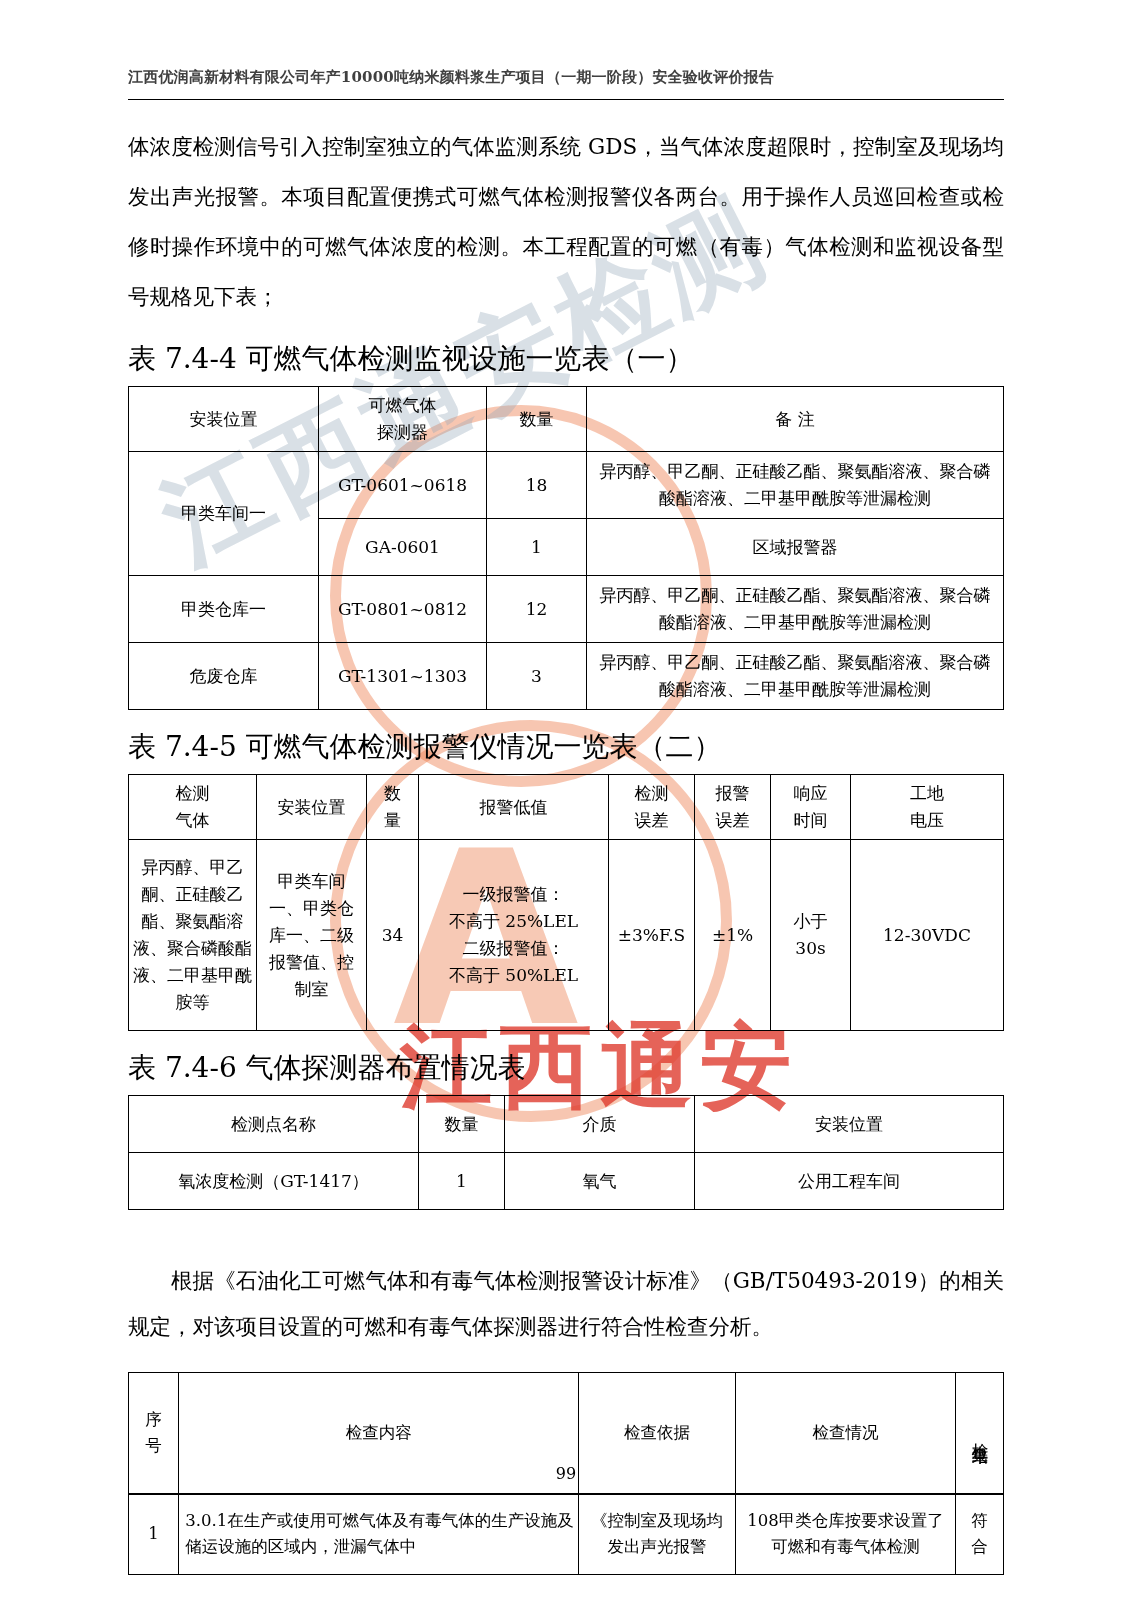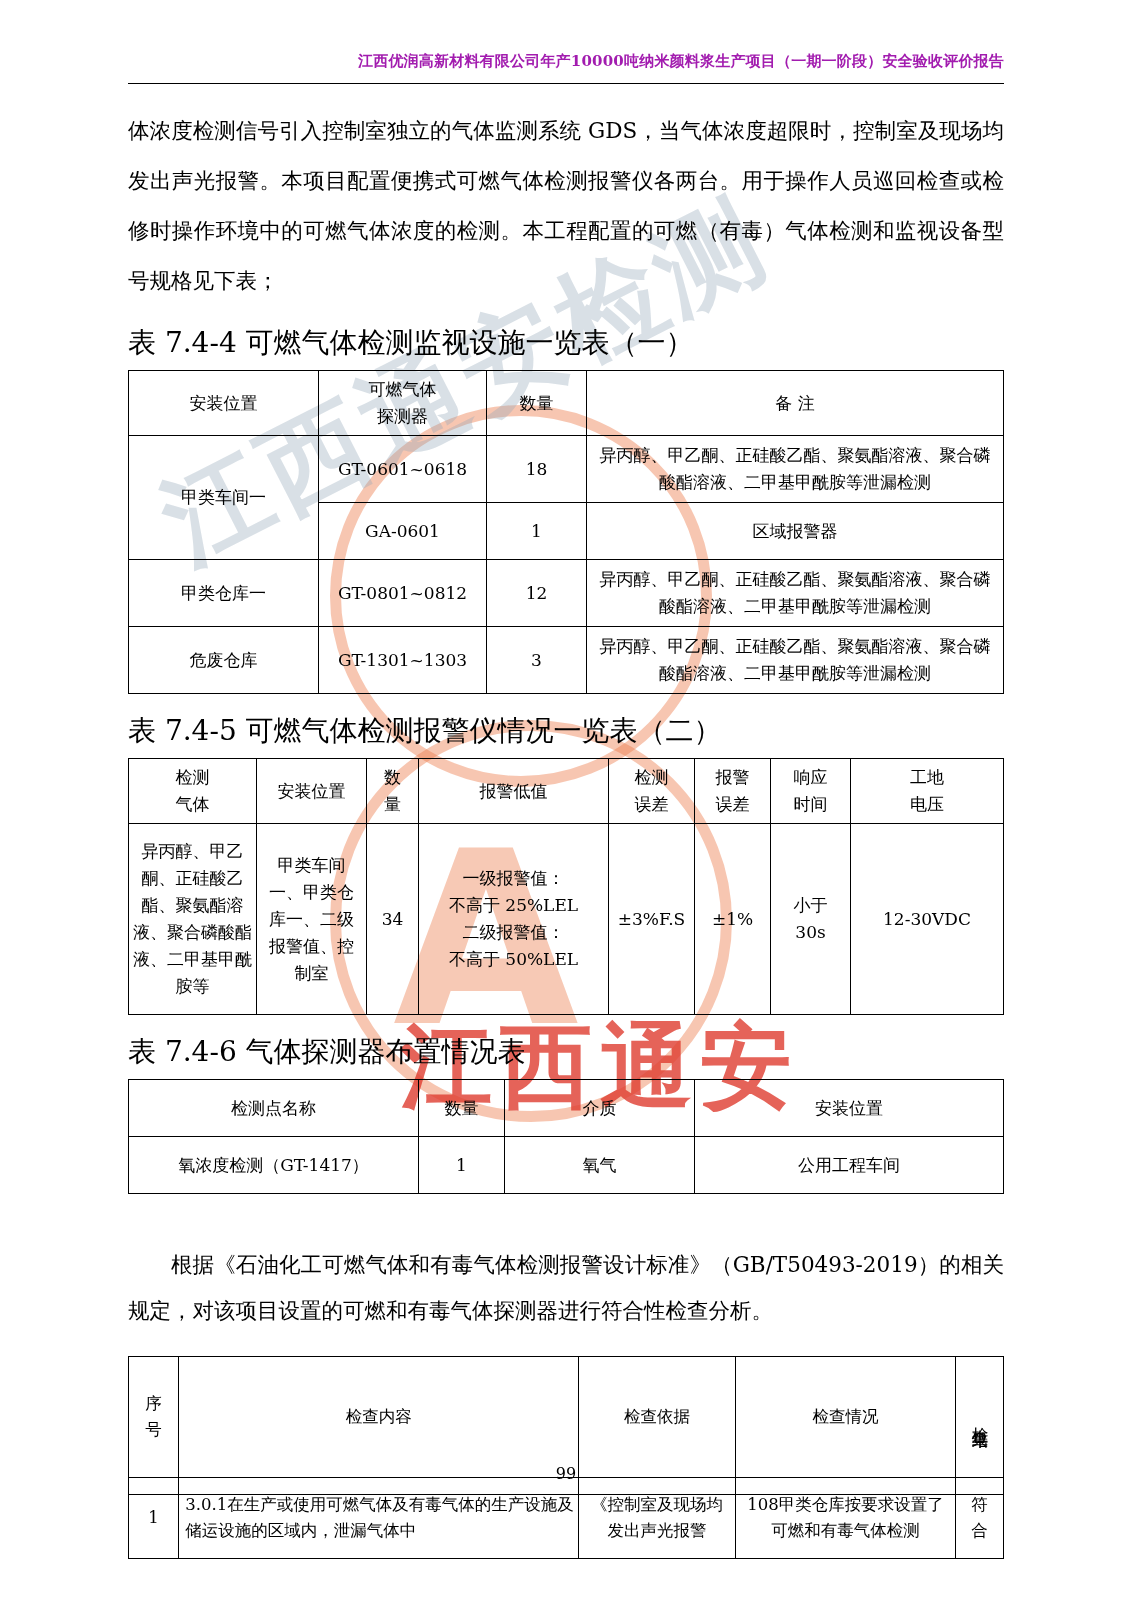--- a/index.html
+++ b/index.html
@@ -18,26 +18,26 @@
   .page {
     position: relative;
     width: 1132px;
     height: 1600px;
     box-sizing: border-box;
     padding: 0 128px;
   }
 
   
   .doc-header {
-    padding-top: 52px;
-    text-align: right;
+    padding-top: 68px;
+    text-align: left;
     font-size: 15px;
     font-weight: bold;
     letter-spacing: 0.2px;
-    color: #a21caf;
+    color: #404040;
   }
   .header-rule {
     margin-top: 12px;
     border-bottom: 1.4px solid #000;
   }
 
   
   .para {
     font-size: 21.5px;
     line-height: 50px;

